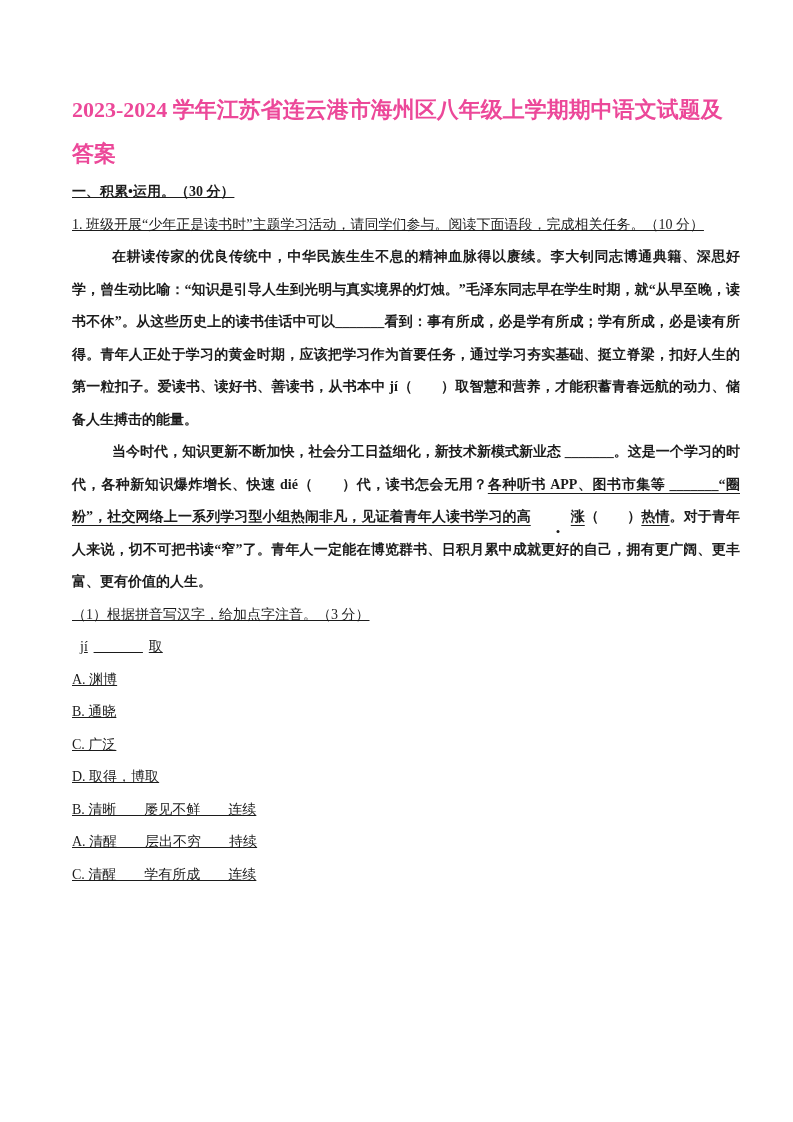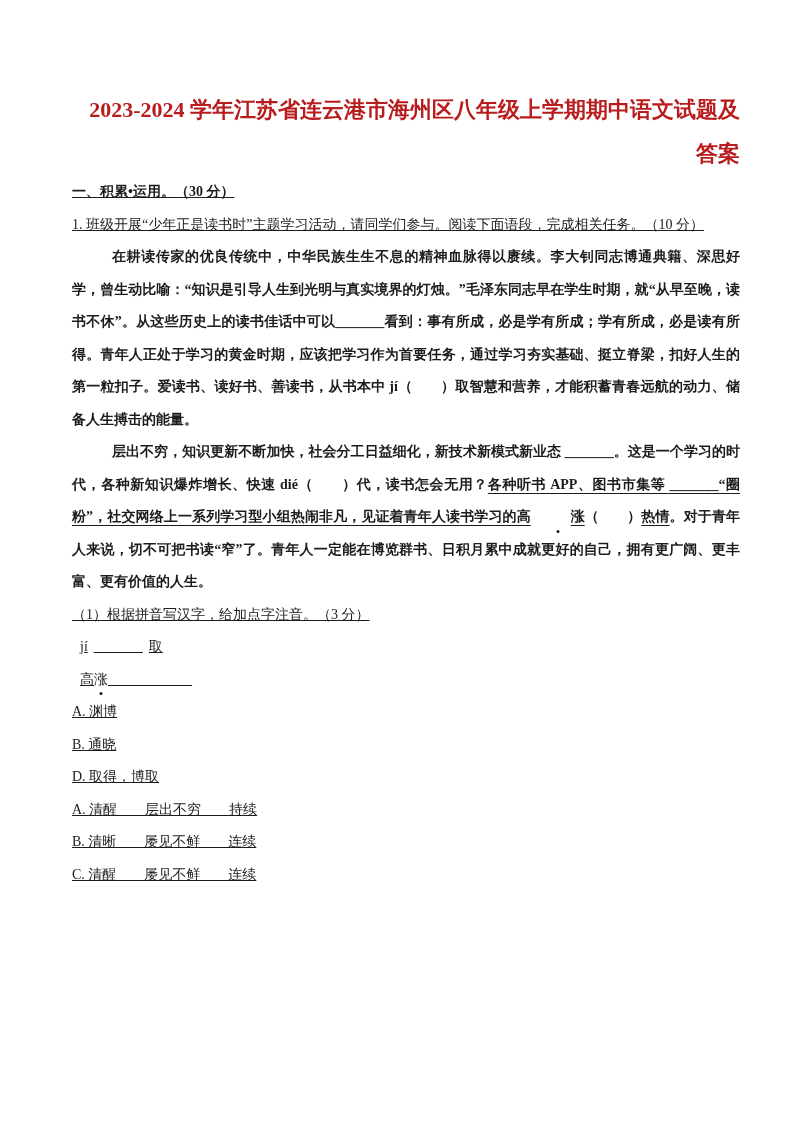--- a/index.html
+++ b/index.html
@@ -19,22 +19,22 @@
   .content {
     padding: 0 53px 0 72px;
     font-size: 14px;
     line-height: 32.5px;
   }
   .doc-title {
     margin: 88px 0 0 0;
     font-size: 22px;
     line-height: 44px;
     font-weight: 700;
-    text-align: right;
-    color: #b91c1c;
+    text-align: left;
+    color: #ec4899;
   }
   .section-heading {
     font-weight: 700;
   }
   .line {
     margin: 0;
     text-decoration: underline;
   }
   .para {
     margin: 0;
@@ -79,33 +79,33 @@
         <div>2023-2024 学年江苏省连云港市海州区八年级上学期期中语文试题及</div>
         <div>答案</div>
       </h1>
 
     <div class="line section-heading">一、积累•运用。（30 分）</div>
 
     <div class="line">1. 班级开展“少年正是读书时”主题学习活动，请同学们参与。阅读下面语段，完成相关任务。（10 分）</div>
 
     <p class="para">在耕读传家的优良传统中，中华民族生生不息的精神血脉得以赓续。李大钊同志博通典籍、深思好学，曾生动比喻：“知识是引导人生到光明与真实境界的灯烛。”毛泽东同志早在学生时期，就“从早至晚，读书不休”。从这些历史上的读书佳话中可以_______看到：事有所成，必是学有所成；学有所成，必是读有所得。青年人正处于学习的黄金时期，应该把学习作为首要任务，通过学习夯实基础、挺立脊梁，扣好人生的第一粒扣子。爱读书、读好书、善读书，从书本中 jí（　　）取智慧和营养，才能积蓄青春远航的动力、储备人生搏击的能量。</p>
 
-    <p class="para"><span>层出不穷，知识更新不断加快，社会分工日益细化，新技术新模式新业态 _______。这是一个学习的时代，各种新知识爆炸增长、快速 dié（　　）代，读书怎会无用？</span><span class="u">各种听书 APP、图书市集等 _______“圈粉”，社交网络上一系列学习型小组热闹非凡，见证着青年人读书学习的高</span><span class="u dot-under">涨</span><span>（　　）</span><span class="u">热情</span><span>。对于青年人来说，切不可把书读“窄”了。青年人一定能在博览群书、日积月累中成就更好的自己，拥有更广阔、更丰富、更有价值的人生。</span></p>
+    <p class="para"><span>当今时代，知识更新不断加快，社会分工日益细化，新技术新模式新业态 _______。这是一个学习的时代，各种新知识爆炸增长、快速 dié（　　）代，读书怎会无用？</span><span class="u">各种听书 APP、图书市集等 _______“圈粉”，社交网络上一系列学习型小组热闹非凡，见证着青年人读书学习的高</span><span class="u dot-under">涨</span><span>（　　）</span><span class="u">热情</span><span>。对于青年人来说，切不可把书读“窄”了。青年人一定能在博览群书、日积月累中成就更好的自己，拥有更广阔、更丰富、更有价值的人生。</span></p>
 
     <div class="line">（1）根据拼音写汉字，给加点字注音。（3 分）</div>
 
     <div class="line pinyin-row"><span>jí</span><span class="blank-mid">_______</span><span>取</span></div>
 
 
-    <div class="line pinyin-row"><span>高</span><span class="dot-under">涨</span><span>____________</span></div>
 
 
     <div class="line">A. 渊博</div>
     <div class="line">B. 通晓</div>
+    <div class="line">C. 广泛</div>
     <div class="line">D. 取得，博取</div>
 
 
+    <div class="line">B. 清晰　　屡见不鲜　　连续</div>
     <div class="line">A. 清醒　　层出不穷　　持续</div>
-    <div class="line">B. 清晰　　屡见不鲜　　连续</div>
-    <div class="line">C. 清醒　　屡见不鲜　　连续</div>
+    <div class="line">C. 清醒　　学有所成　　连续</div>
 
   </div>
 </div>
 
 </body></html>

